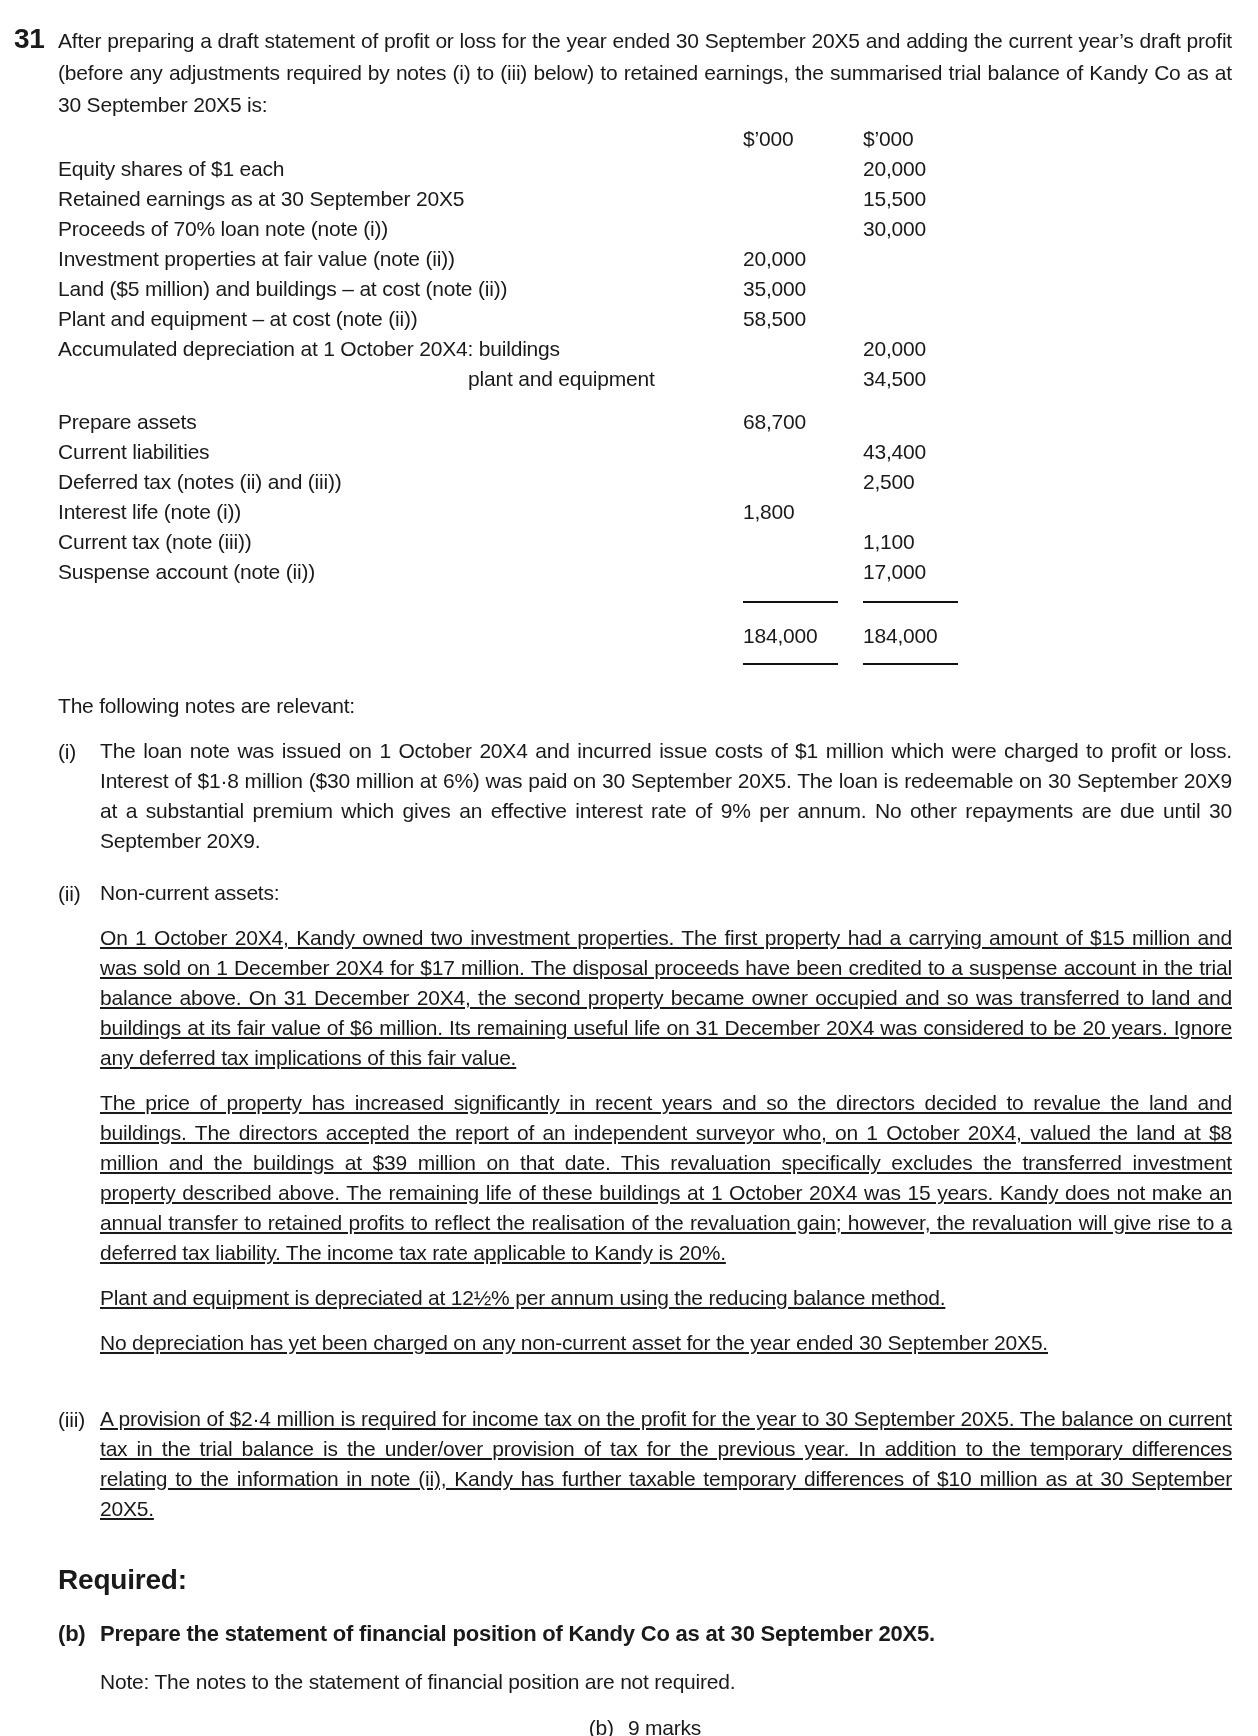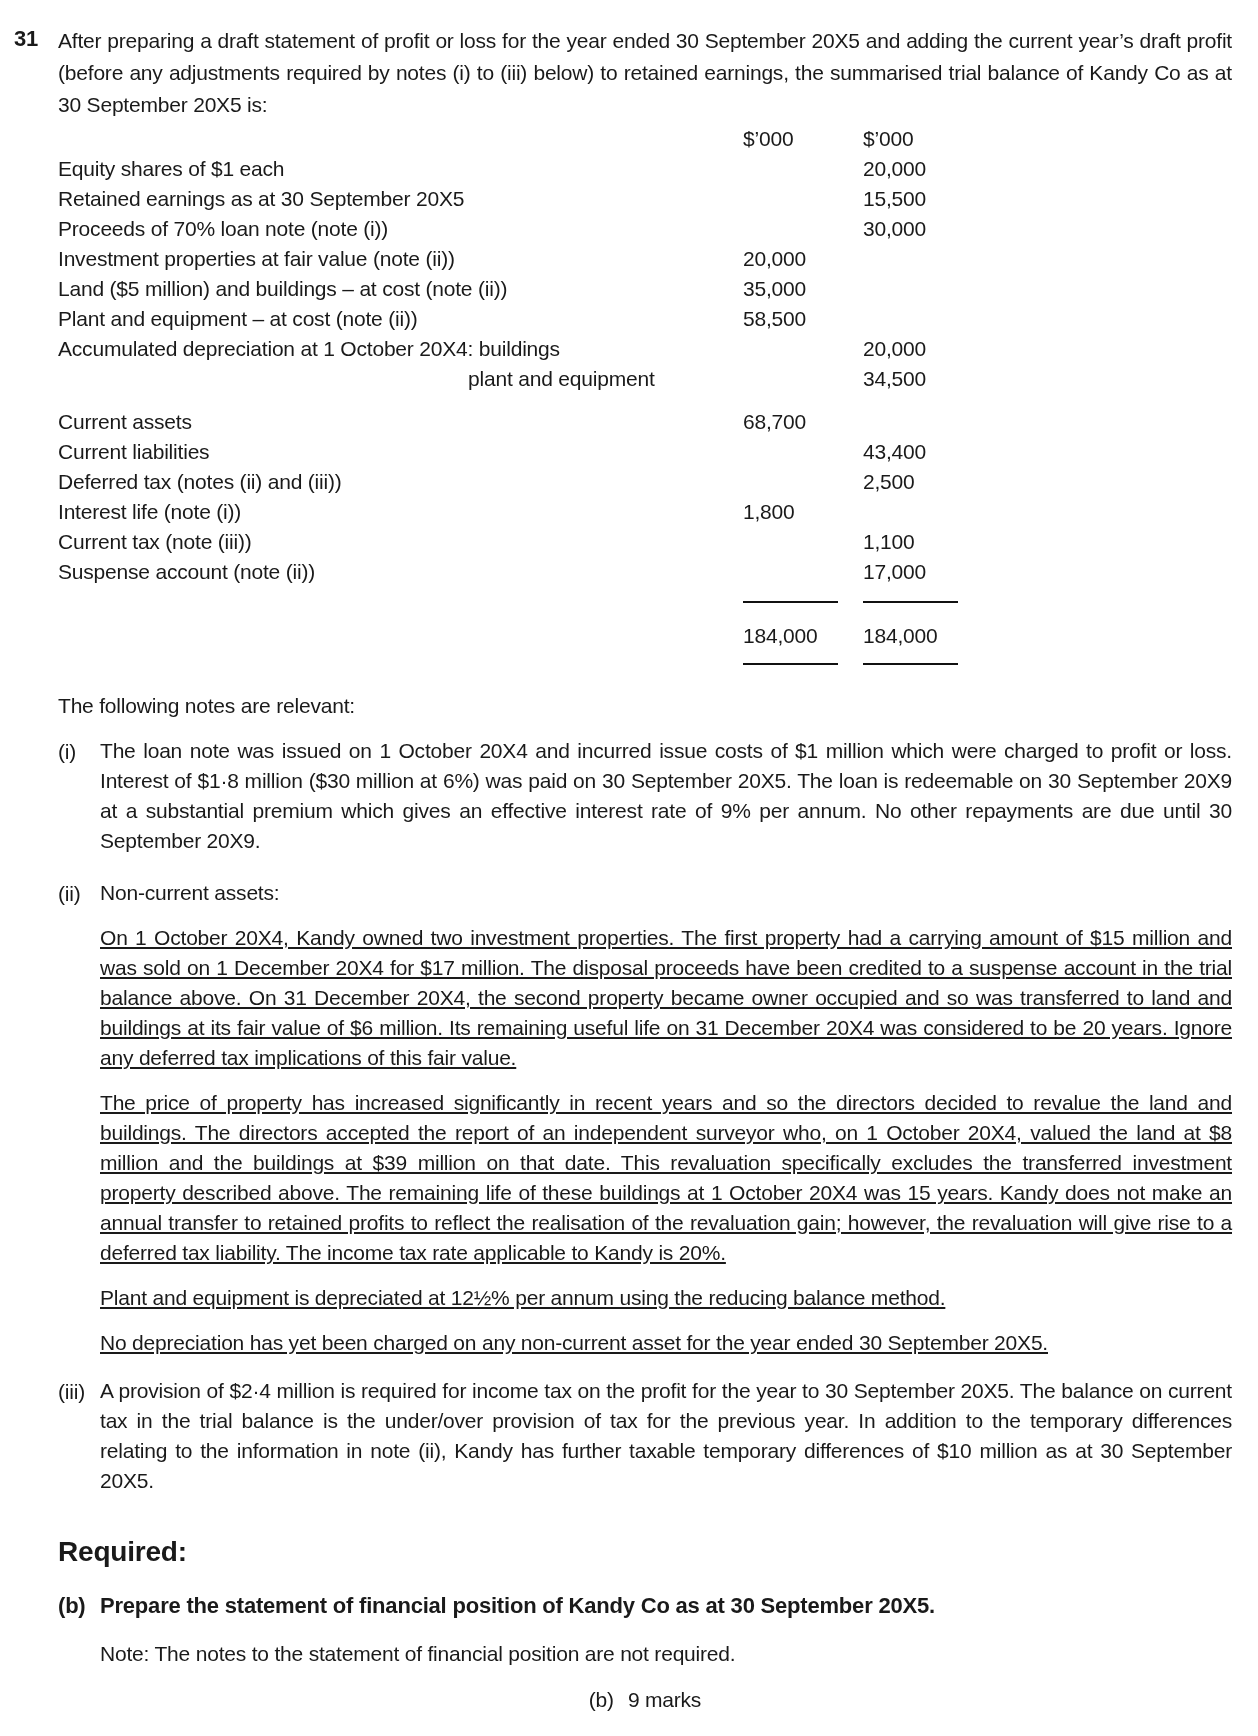--- a/index.html
+++ b/index.html
@@ -19,21 +19,21 @@
     font-size: 21px;
     line-height: 31px;
     letter-spacing: -0.2px;
     overflow: hidden;
   }
   .qnum {
     position: absolute;
     left: 14px;
     top: 23px;
     font-weight: bold;
-    font-size: 22px;
+    font-size: 28px;
   }
   .intro {
     margin: 0;
     text-align: justify;
     line-height: 32px;
   }
   
   table.tb {
     border-collapse: collapse;
     table-layout: fixed;
@@ -66,21 +66,21 @@
   
   .notes-heading {
     margin: 24px 0 0 0;
   }
   .note {
     position: relative;
     padding-left: 42px;
     margin-top: 15px;
   }
   .note.note-ii  { margin-top: 22px; }
-  .note.note-iii { margin-top: 18px; }
+  .note.note-iii { margin-top: 46px; text-decoration: underline; }
   .note-label {
     position: absolute;
     left: 0;
     top: 0;
   }
   .note p {
     margin: 0;
     text-align: justify;
     line-height: 30px;
   }
@@ -165,21 +165,21 @@
         <td>Accumulated depreciation at 1 October 20X4:  buildings</td>
         <td class="num"></td>
         <td class="num">20,000</td>
       </tr>
       <tr>
         <td class="lbl-indent">plant and equipment</td>
         <td class="num"></td>
         <td class="num">34,500</td>
       </tr>
       <tr class="gap">
-        <td>Current assets</td>
+        <td>Prepare assets</td>
         <td class="num">68,700</td>
         <td class="num"></td>
       </tr>
       <tr>
         <td>Current liabilities</td>
         <td class="num"></td>
         <td class="num">43,400</td>
       </tr>
       <tr>
         <td>Deferred tax (notes (ii) and (iii))</td>

